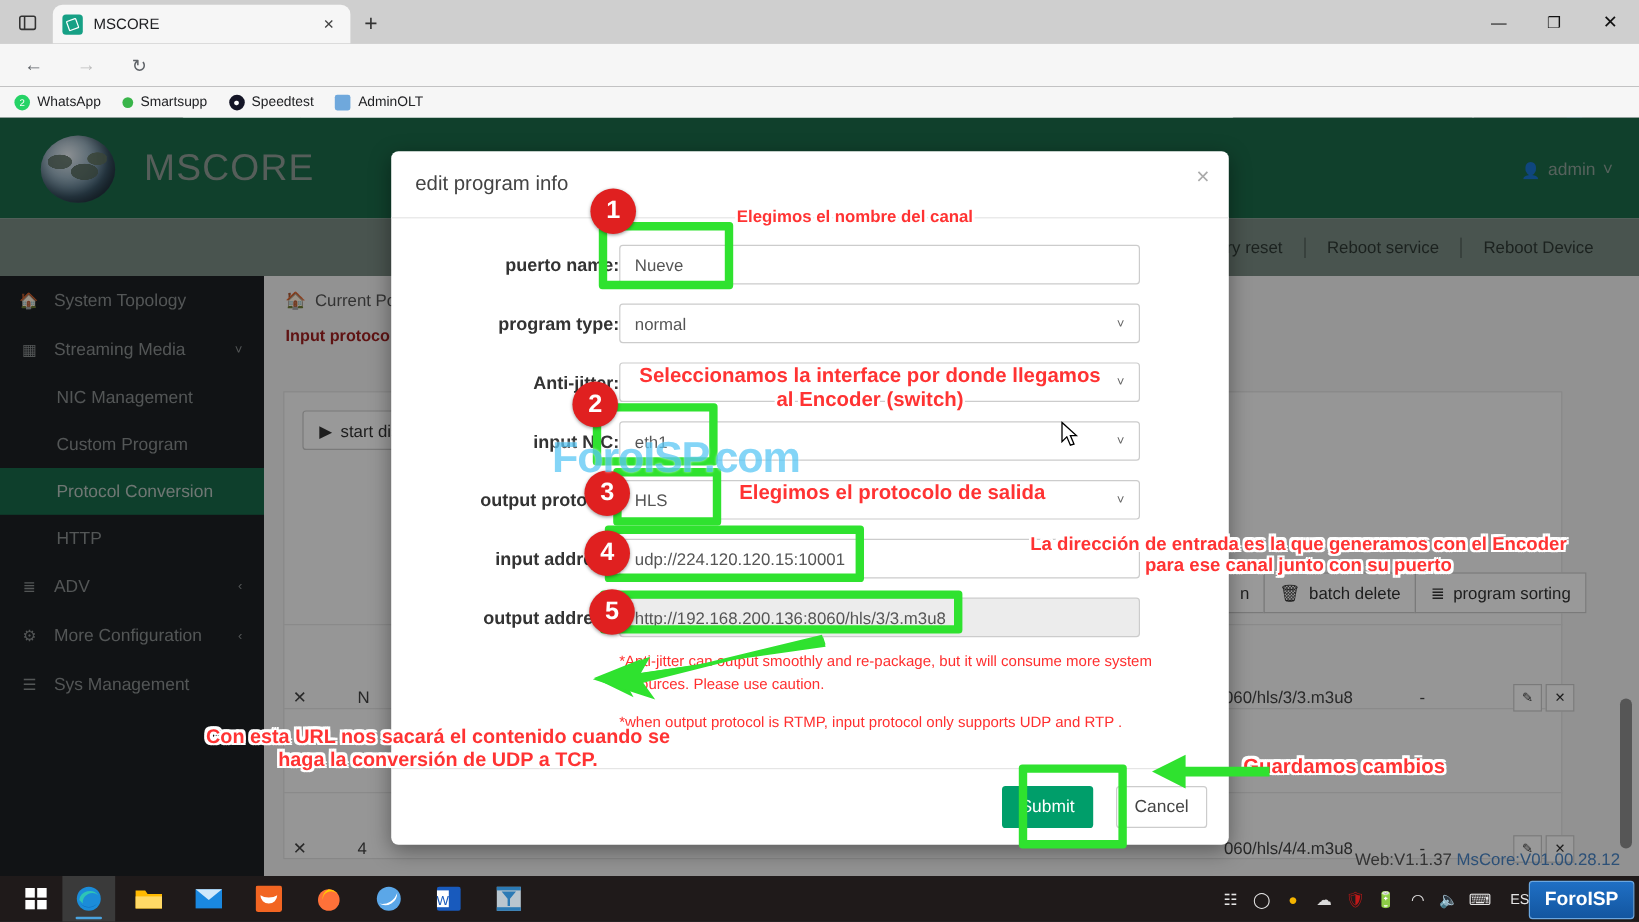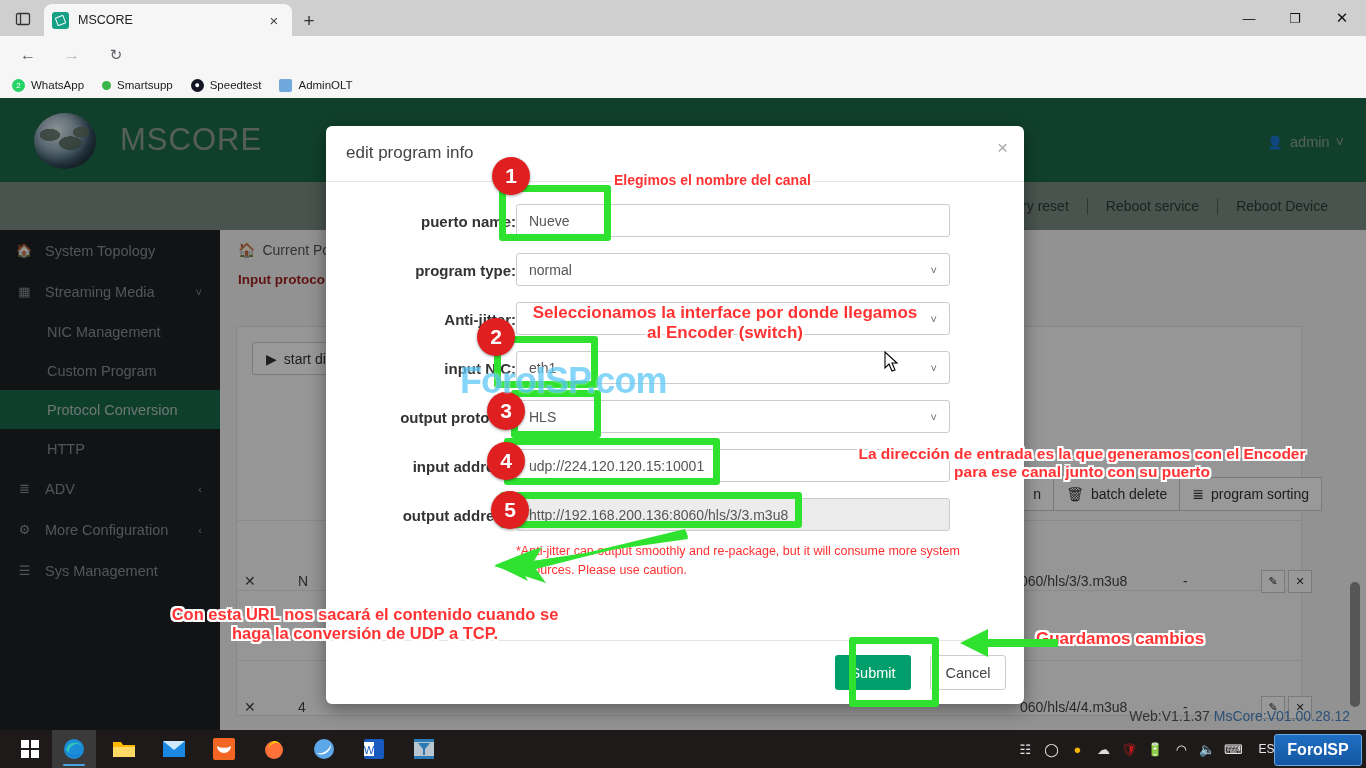--- a/index.html
+++ b/index.html
@@ -499,20 +499,21 @@
       <div class="flabel">input address:</div>
       <div class="fctl">udp://224.120.120.15:10001</div>
     </div>
 
     <div class="frow" style="top:368px">
       <div class="flabel">output address:</div>
       <div class="fctl ro">http://192.168.200.136:8060/hls/3/3.m3u8</div>
     </div>
 
     <div class="note" style="top:416px">*Anti-jitter can output smoothly and re-package, but it will consume more system resources. Please use caution.</div>
+    <div class="note" style="top:467px">*when output protocol is RTMP, input protocol only supports UDP and RTP .</div>
 
     <div class="modal-foot">
       <button class="btn-submit">Submit</button>
       <button class="btn-cancel">Cancel</button>
     </div>
   </div>
 
   <div class="ann">
 
     <div class="gbox" style="left:499px; top:185px; width:112px; height:56px;"></div>
@@ -524,20 +525,21 @@
 
     <div class="bubble" style="left:492px; top:157px;">1</div>
     <div class="bubble" style="left:477px; top:318px;">2</div>
     <div class="bubble" style="left:487px; top:392px;">3</div>
     <div class="bubble" style="left:487px; top:442px;">4</div>
     <div class="bubble" style="left:491px; top:491px;">5</div>
 
     <div class="redtxt" style="left:614px; top:172px; font-size:14px;">Elegimos el nombre del canal</div>
     <div class="redtxt" style="left:500px; top:303px; font-size:17px; text-align:center; width:450px;">Seleccionamos la interface por donde llegamos
 al Encoder (switch)</div>
+    <div class="redtxt" style="left:616px; top:401px; font-size:17px;">Elegimos el protocolo de salida</div>
     <div class="redtxt" style="left:852px; top:445px; font-size:15.5px; text-align:center; width:460px;">La dirección de entrada es la que generamos con el Encoder
 para ese canal junto con su puerto</div>
     <div class="redtxt" style="left:100px; top:605px; font-size:16.5px; text-align:center; width:530px;">Con esta URL nos sacará el contenido cuando se
 haga la conversión de UDP a TCP.</div>
     <div class="redtxt" style="left:1036px; top:629px; font-size:17px;">Guardamos cambios</div>
 
     <svg width="240" height="70" style="position:absolute; left:450px; top:527px;">
       <polygon points="235,2 70,42 85,22 45,38 78,54 68,36 238,12" fill="#2fe22f"></polygon>
       <path d="M236,4 L86,42 L96,56 L44,39 L92,20 L84,34 L238,10 Z" fill="#2fe22f"></path>
     </svg>

